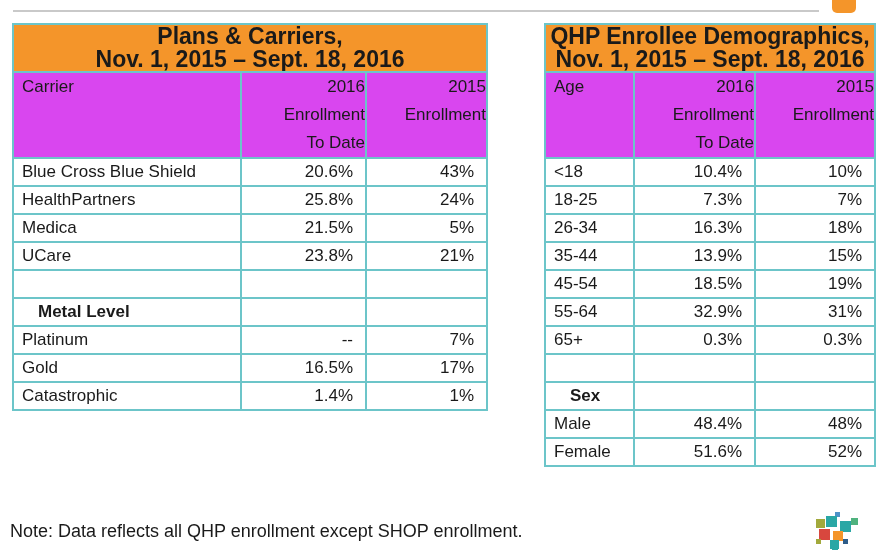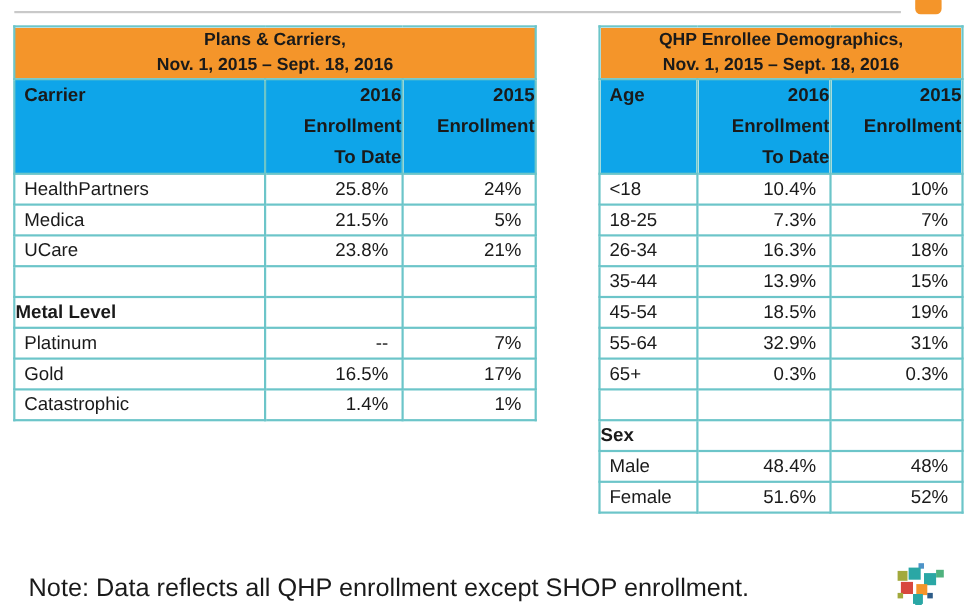--- a/index.html
+++ b/index.html
@@ -46,41 +46,41 @@
     padding: 0;
     color: var(--text, #1A1A1A);
   }
   .tbl-left { left: 12px; top: 23px; width: 474px; }
   .tbl-right { left: 544px; top: 23px; width: 330px; }
   tr.title-row th {
     background: var(--orange, #F4952A);
     font-weight: bold;
     text-align: center;
     height: 48px;
-    font-size: 16px;
+    font-size: 23px;
     line-height: 23px;
   }
   tr.head-row th {
-    font-weight: bold;
+    font-weight: normal;
     vertical-align: top;
     line-height: 28px;
-    background: #0ea5e9;
+    background: #d946ef;
   }
   .tbl-left tr.head-row th { height: 84px; }
   .tbl-right tr.head-row th { height: 71px; }
   tr.head-row th.label-col { text-align: left; padding-left: 8px; }
   tr.head-row th.num-col { text-align: right; }
   tr.data { height: 28px; }
   td.label { text-align: left; padding-left: 8px; }
   td.num { text-align: right; padding-right: 12px; }
-  tr.section td.label { font-weight: bold; padding-left: 0; }
+  tr.section td.label { font-weight: bold; padding-left: 24px; }
   .note {
     position: absolute;
-    left: 26px; top: 521px;
-    font-size: 23px;
+    left: 10px; top: 521px;
+    font-size: 18px;
     color: var(--text, #1A1A1A);
   }
   .logo {
     position: absolute;
     left: 812px; top: 506px;
     width: 60px; height: 44px;
   }
   .logo .sq { position: absolute; }
 </style>
 </head>
@@ -113,20 +113,25 @@
           <div>Enrollment</div>
           <div>To Date</div>
         </th>
         <th class="num-col">
           <div>2015</div>
           <div>Enrollment</div>
         </th>
       </tr>
     </thead>
     <tbody>
+      <tr class="data">
+        <td class="label">Blue Cross Blue Shield</td>
+        <td class="num">20.6%</td>
+        <td class="num">43%</td>
+      </tr>
       <tr class="data">
         <td class="label">HealthPartners</td>
         <td class="num">25.8%</td>
         <td class="num">24%</td>
       </tr>
       <tr class="data">
         <td class="label">Medica</td>
         <td class="num">21.5%</td>
         <td class="num">5%</td>
       </tr>

